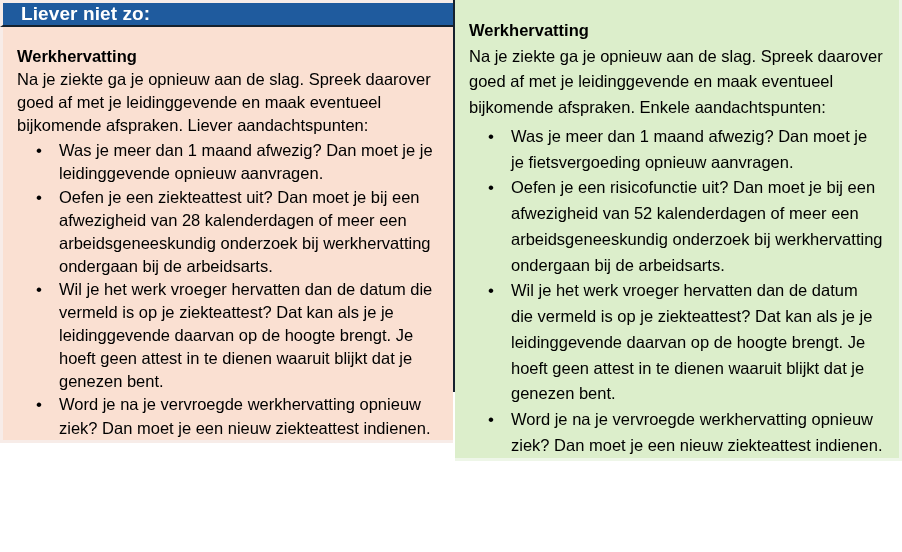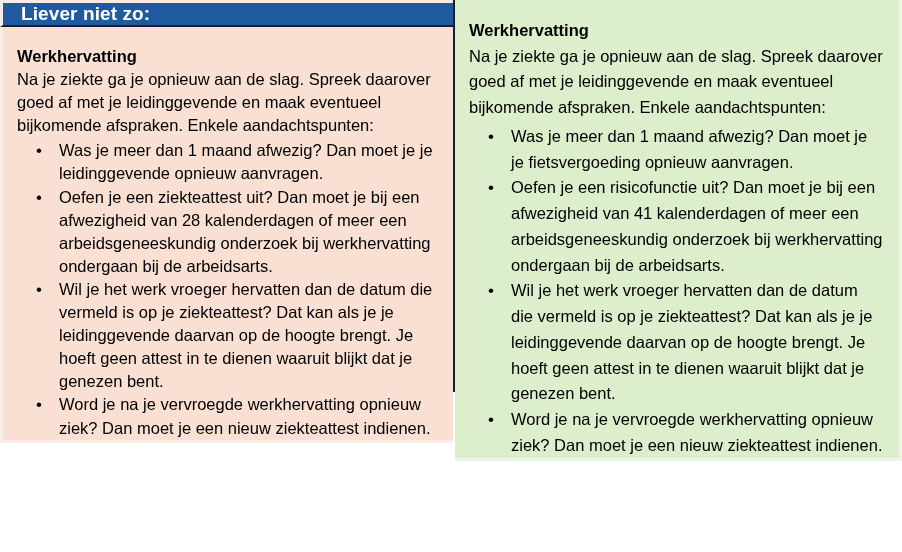--- a/index.html
+++ b/index.html
@@ -107,36 +107,36 @@
 </style>
 </head>
 <body>
 
 <div class="table">
 
   <div class="col col-left">
     <div class="header">Liever niet zo:</div>
     <div class="body body-left">
       <div class="title">Werkhervatting</div>
-      <p class="intro"><span>Na je ziekte ga je opnieuw aan de slag. Spreek daarover goed af met je </span><b>leidinggevende</b><span> en maak eventueel </span><b>bijkomende afspraken</b><span>. Enkele aandachtspunten:</span></p>
+      <p class="intro"><span>Na je ziekte ga je opnieuw aan de slag. Spreek daarover goed af met je </span><b>leidinggevende</b><span> en maak eventueel </span><b>bijkomende afspraken</b><span>. Liever aandachtspunten:</span></p>
       <ul class="bullets">
           <li><span>Was je </span><b>meer dan 1 maand afwezig</b><span>? Dan moet je je </span><b>leidinggevende</b><span> opnieuw aanvragen.</span></li>
           <li><span>Oefen je een </span><b>ziekteattest</b><span> uit? Dan moet je bij een afwezigheid van 28 kalenderdagen of meer een arbeidsgeneeskundig onderzoek bij werkhervatting ondergaan bij de arbeidsarts.</span></li>
           <li><span>Wil je het werk </span><b>vroeger hervatten</b><span> dan de datum die vermeld is op je ziekteattest? Dat kan als je je </span><b>leidinggevende</b><span> daarvan op de hoogte brengt. Je hoeft </span><b>geen attest</b><span> in te dienen waaruit blijkt dat je genezen bent.</span></li>
           <li><span>Word je na je vervroegde werkhervatting </span><b>opnieuw ziek</b><span>? Dan moet je een nieuw </span><b>ziekteattest</b><span> indienen.</span></li>
         </ul>
     </div>
   </div>
 
   <div class="col col-right">
     <div class="body body-right">
       <div class="title">Werkhervatting</div>
       <p class="intro"><span>Na je ziekte ga je opnieuw aan de slag. Spreek daarover goed af met je leidinggevende en maak eventueel bijkomende afspraken. Enkele aandachtspunten:</span></p>
       <ul class="bullets">
           <li><b>Was je meer dan 1 maand afwezig?</b><span> Dan moet je je fietsvergoeding opnieuw aanvragen.</span></li>
-          <li><b>Oefen je een risicofunctie uit?</b><span> Dan moet je bij een afwezigheid van 41 kalenderdagen of meer een arbeidsgeneeskundig onderzoek bij werkhervatting ondergaan bij de arbeidsarts.</span></li>
+          <li><b>Oefen je een risicofunctie uit?</b><span> Dan moet je bij een afwezigheid van 52 kalenderdagen of meer een arbeidsgeneeskundig onderzoek bij werkhervatting ondergaan bij de arbeidsarts.</span></li>
           <li><b>Wil je het werk vroeger hervatten dan de datum die vermeld is op je ziekteattest?</b><span> Dat kan als je je leidinggevende daarvan op de hoogte brengt. Je hoeft geen attest in te dienen waaruit blijkt dat je genezen bent.</span></li>
           <li><b>Word je na je vervroegde werkhervatting opnieuw ziek?</b><span> Dan moet je een nieuw ziekteattest indienen.</span></li>
         </ul>
     </div>
   </div>
 
 </div>
 
 </body></html>

